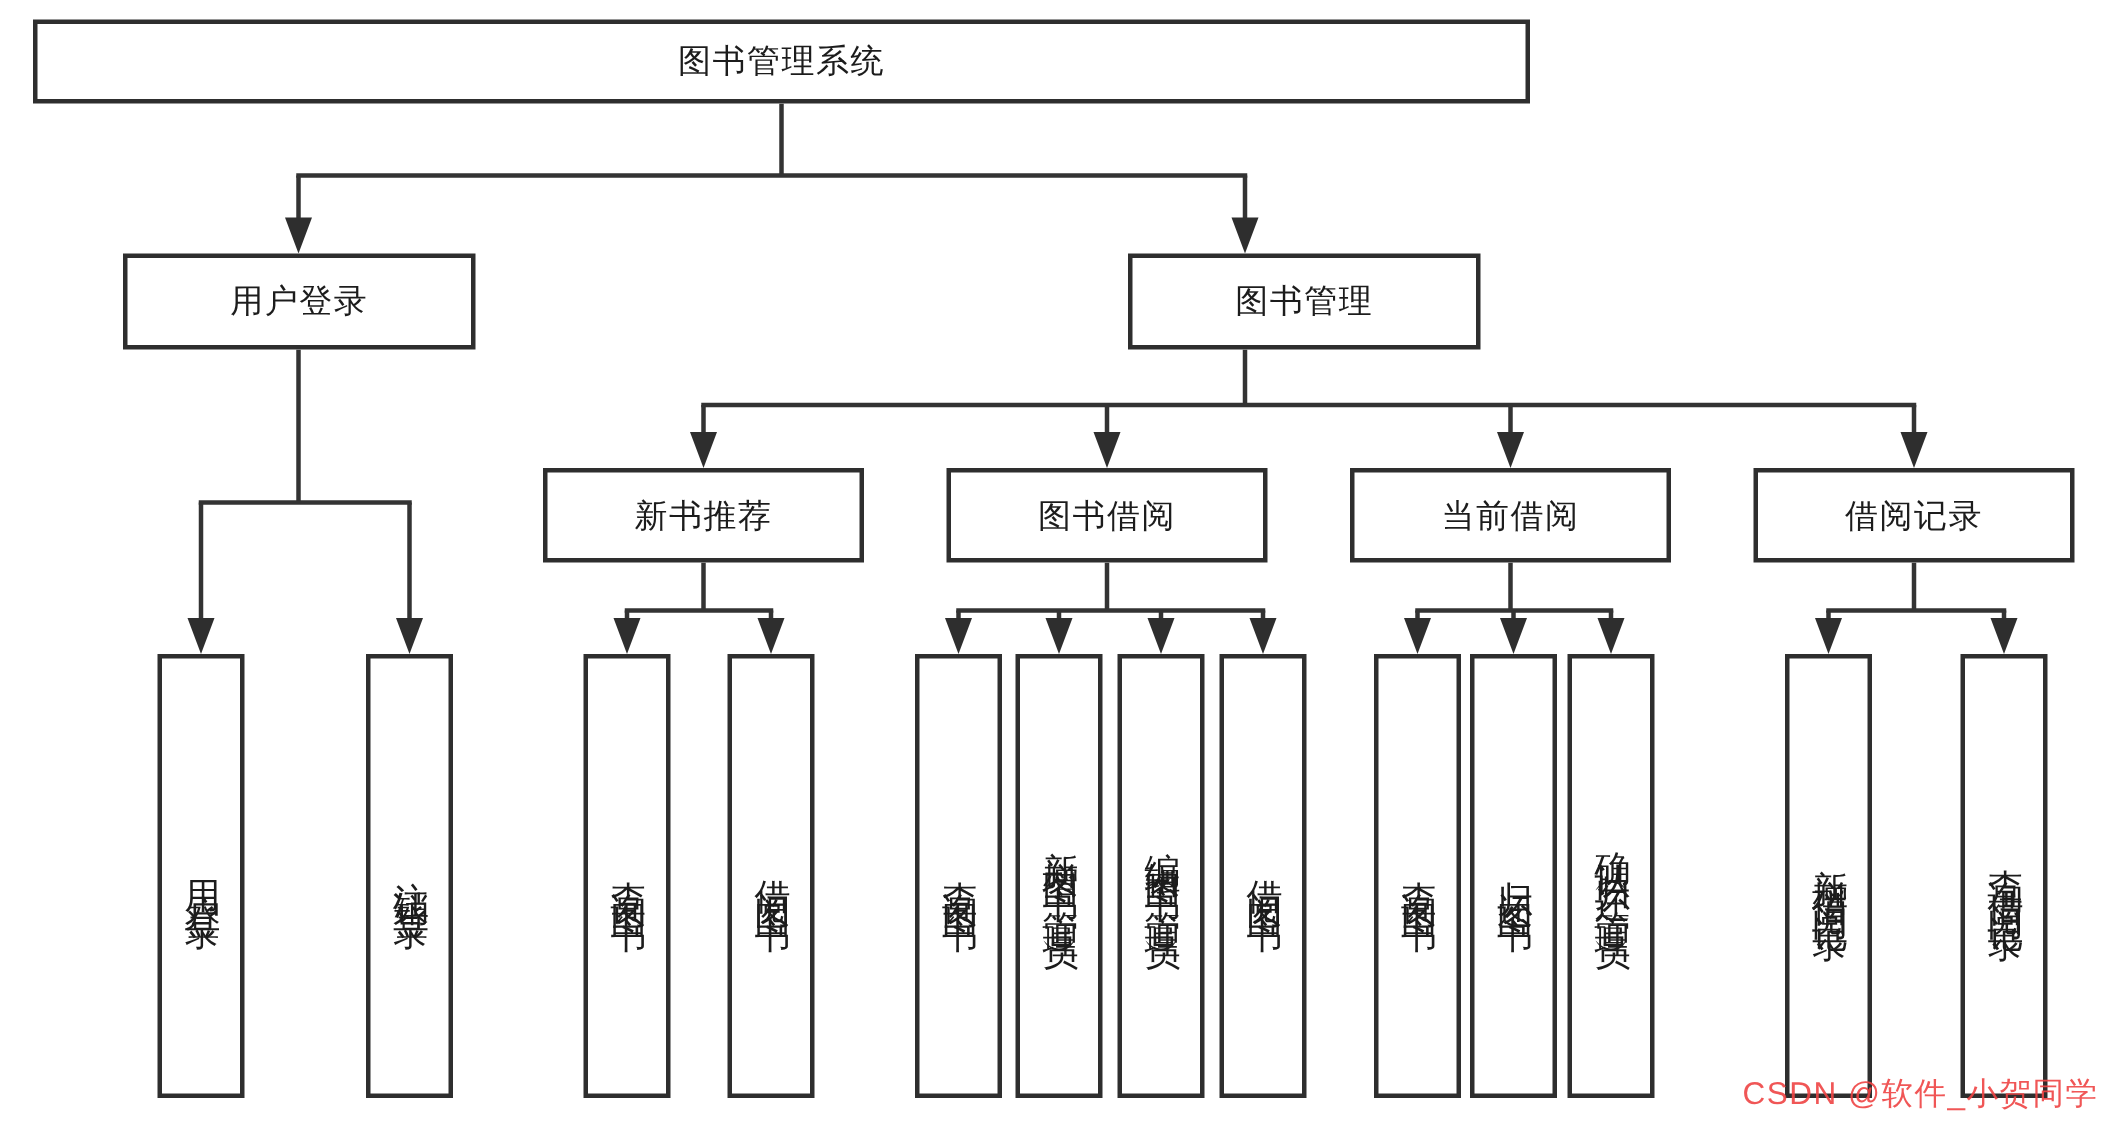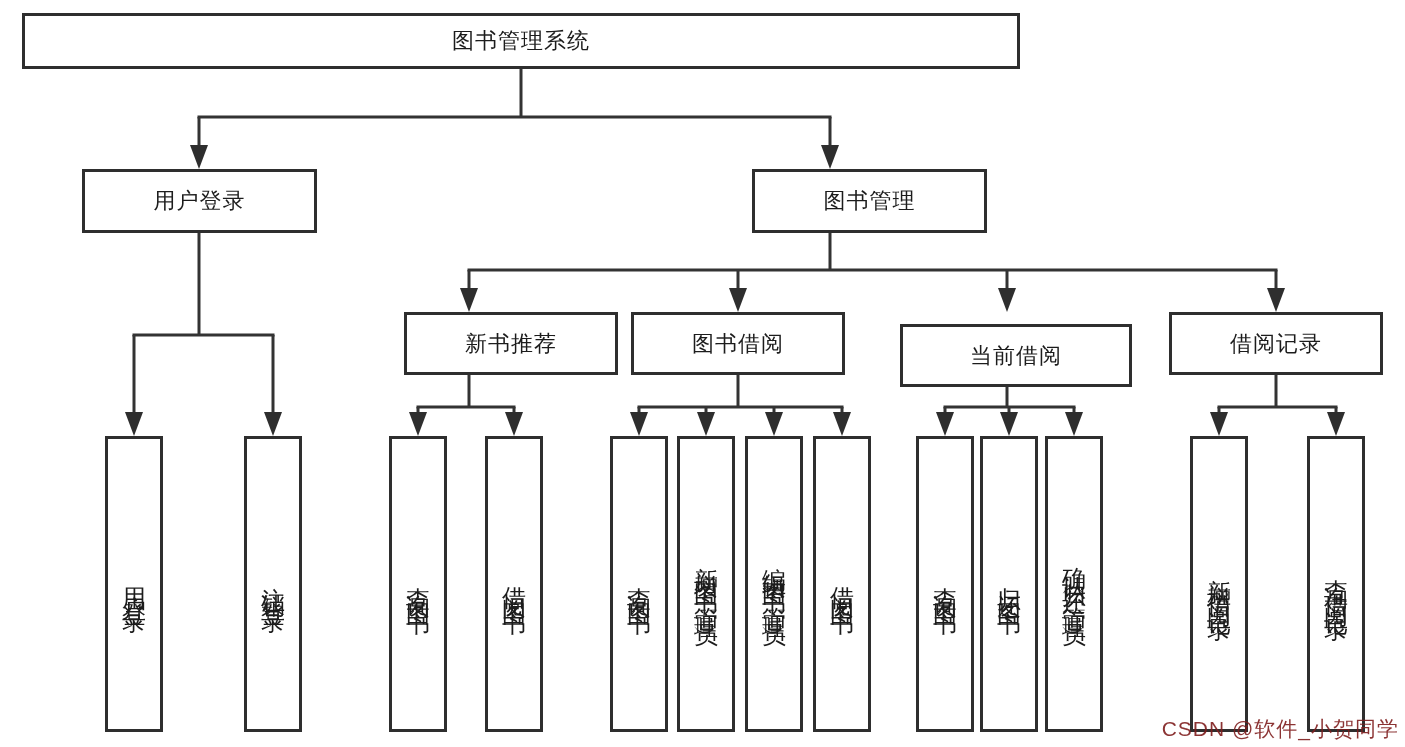--- a/index.html
+++ b/index.html
@@ -44,21 +44,21 @@
     text-orientation: mixed;
     letter-spacing: 8px;
     line-height: 1;
     white-space: nowrap;
   }
   .watermark {
     position: absolute;
     right: 6px;
     bottom: 4px;
     font-size: 21px;
-    color: #7f1d1d;
+    color: #ef4444;
     opacity: 0.9;
     letter-spacing: 1px;
     z-index: 10;
   }
 </style>
 </head>
 <body>
 
 <div class="stage">
 
@@ -133,23 +133,23 @@
       <polygon points="1210,412 1228,412 1219,436"></polygon>
       <polygon points="1327,412 1345,412 1336,436"></polygon>
     </g>
   </svg>
 
   <div class="node" style="left:22px; top:13px; width:998px; height:56px;">图书管理系统</div>
 
   <div class="node" style="left:82px; top:169px; width:235px; height:64px;">用户登录</div>
   <div class="node" style="left:712px; top:169px; width:235px; height:64px;margin-left:40px;">图书管理</div>
 
-  <div class="node" style="left:362px; top:312px; width:214px; height:63px;margin-left:42px;">新书推荐</div>
+  <div class="node" style="left:362px; top:312px; width:214px; height:63px;">新书推荐</div>
   <div class="node" style="left:631px; top:312px; width:214px; height:63px;">图书借阅</div>
-  <div class="node" style="left:900px; top:324px; width:232px; height:63px;">当前借阅</div>
+  <div class="node" style="left:900px; top:312px; width:214px; height:63px;">当前借阅</div>
   <div class="node" style="left:1169px; top:312px; width:214px; height:63px;">借阅记录</div>
 
   <div class="node leaf" style="left:105px; top:436px; width:58px; height:296px;">
     <span class="vtext">用户登录</span>
   </div>
   <div class="node leaf" style="left:244px; top:436px; width:58px; height:296px;">
     <span class="vtext">注销登录</span>
   </div>
 
   <div class="node leaf" style="left:389px; top:436px; width:58px; height:296px;">

